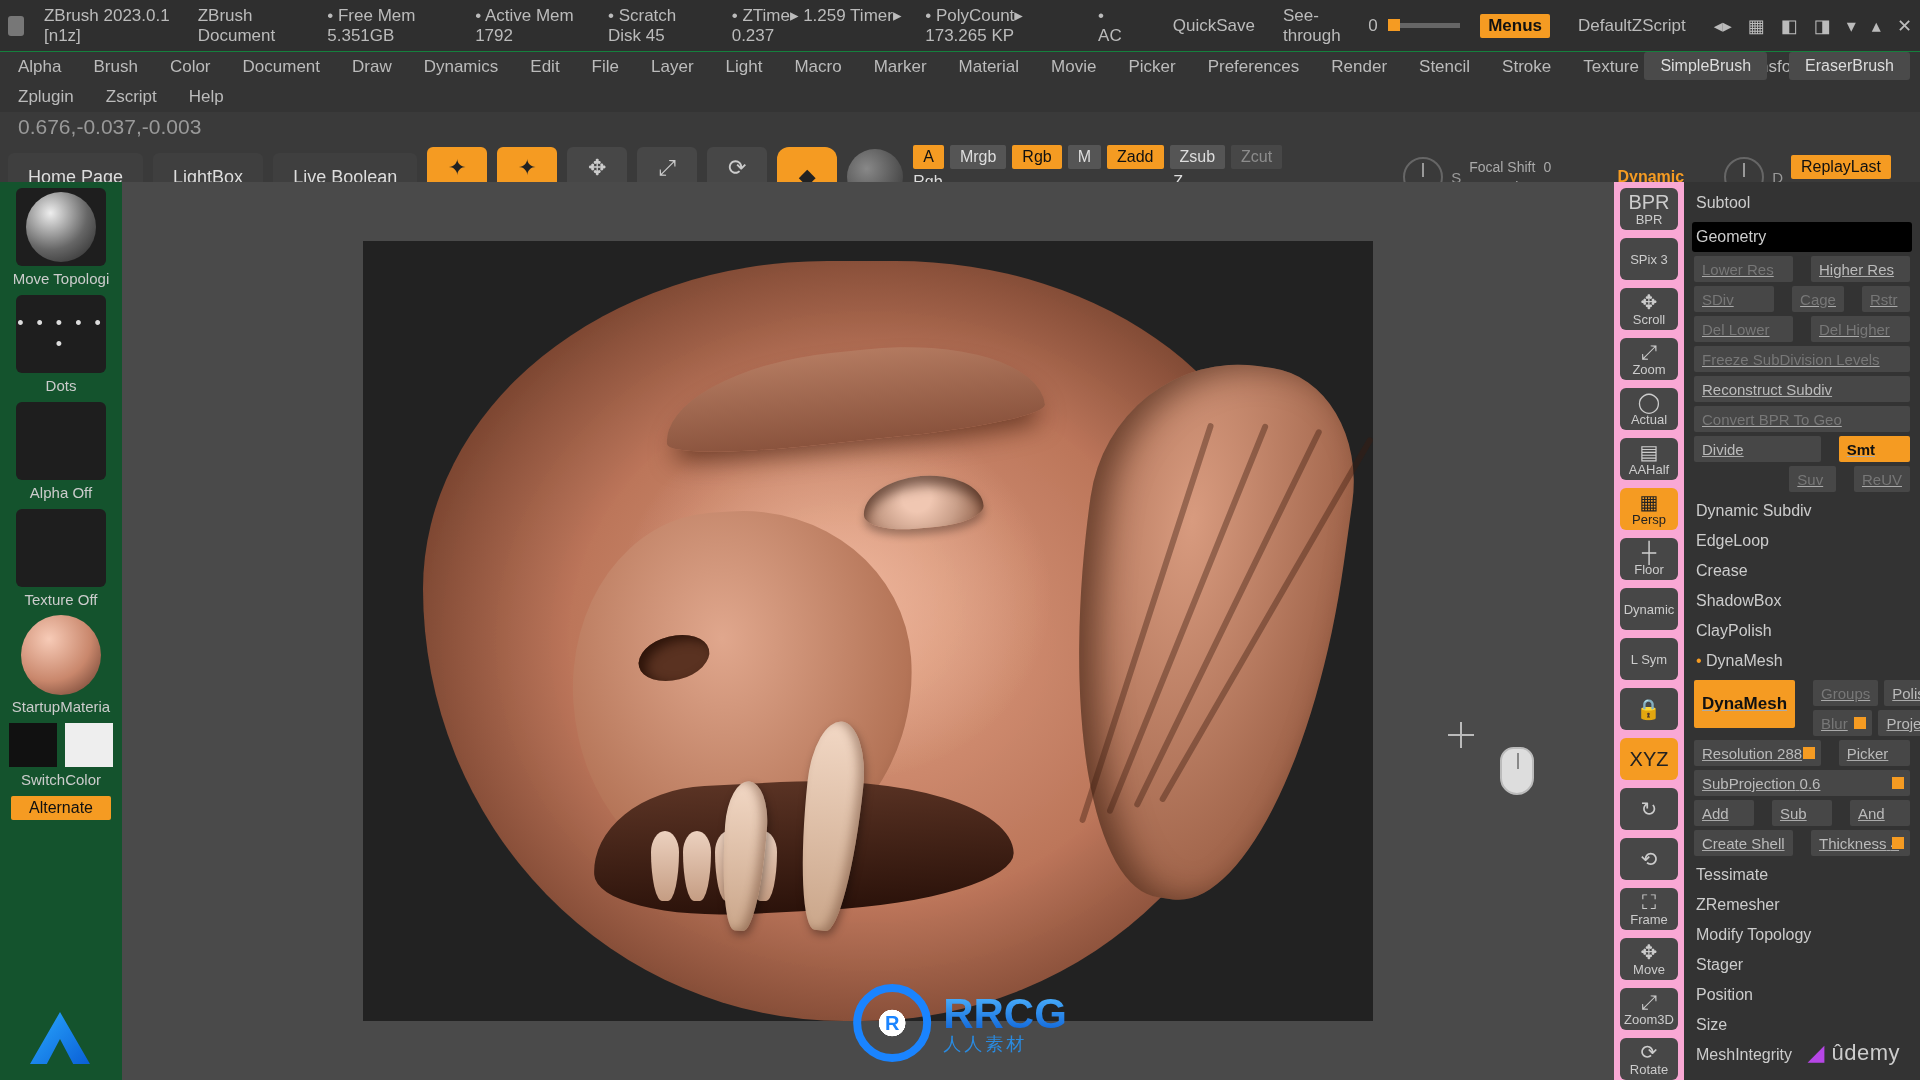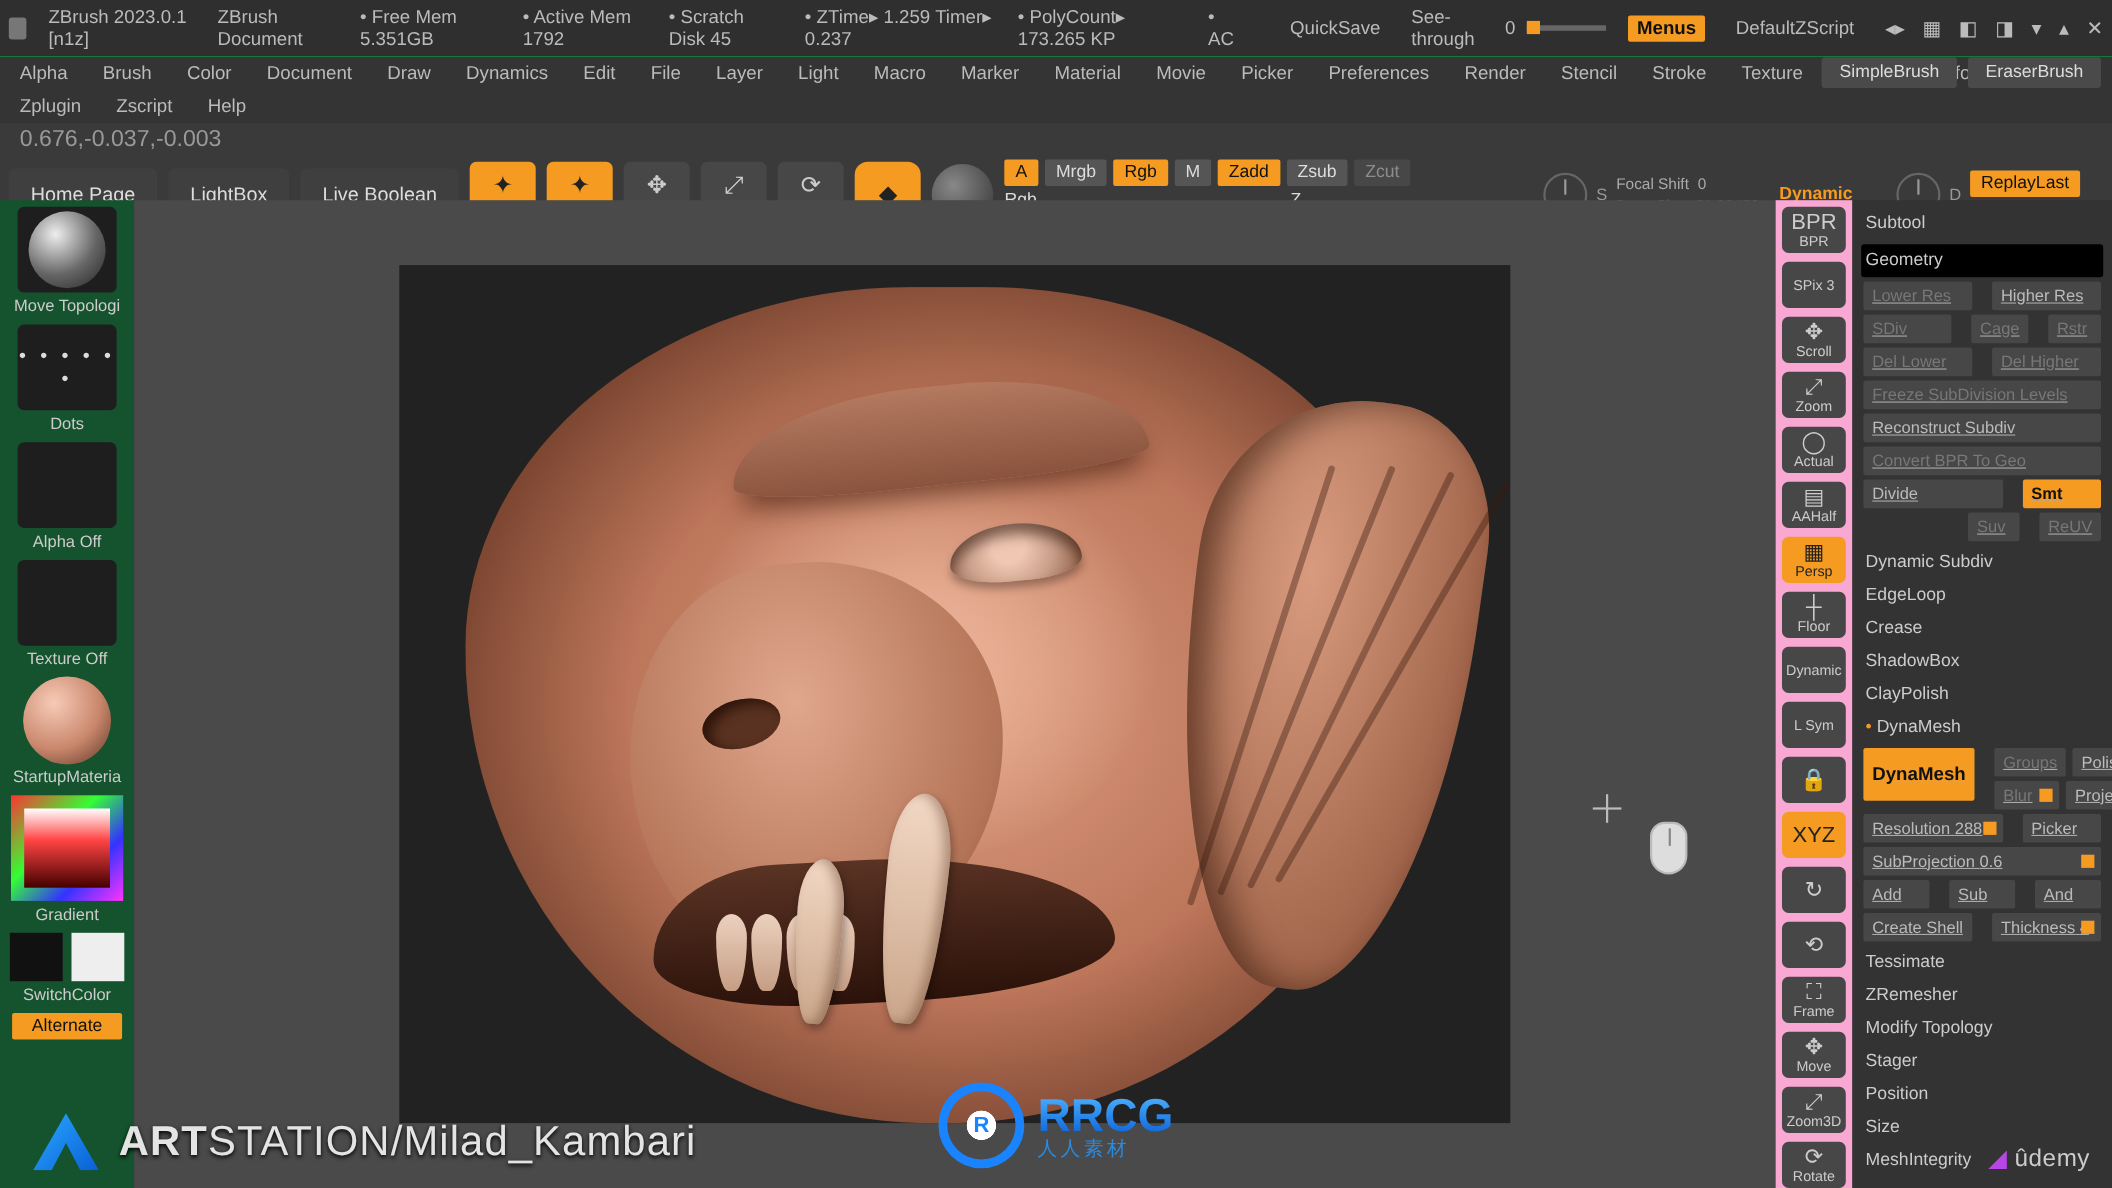--- a/index.html
+++ b/index.html
@@ -100,21 +100,21 @@
   .props .sec.hdr { background:#000000; border-radius:3px; margin-top:4px; font-weight:500; }
   .props .sec.orange-dot::before { content:"• "; color:#f59b22; }
   .props .row { display:flex; gap:18px; margin:4px 2px;text-decoration:underline; }
   .props .cell { flex:1; height:26px; background:#474747; display:flex; align-items:center; padding:0 8px; color:#bbb; border-radius:2px; font-size:15px; }
   .props .cell.dim { color:#777; }
   .props .cell.orange { background:#f59b22; color:#111; font-weight:600; }
   .props .cell.mark { position:relative; }
   .props .cell.mark::after { content:""; position:absolute; right:6px; top:50%; width:12px; height:12px; background:#f59b22; transform:translateY(-50%); }
 
   
-  .brushpills { position:absolute; top:52px; right:10px; display:flex; gap:10px; }
+  .brushpills { position:absolute; top:52px; right:10px; display:flex; gap:22px; }
   .brushpills .bp { height:28px; padding:0 16px; background:#4a4a4a; color:#ddd; display:flex; align-items:center; border-radius:3px; font-size:16px; }
 
   
   .watermark { position:absolute; left:30px; bottom:16px; display:flex; align-items:center; gap:18px; color:#e4e4e4; font-size:38px; font-weight:400; letter-spacing:1px; text-shadow:0 2px 4px #000; }
   .watermark .tri { width:60px; height:52px; background:linear-gradient(135deg,#2aa9ff,#0a5fd6); clip-path:polygon(50% 0,100% 100%,72% 100%,50% 52%,28% 100%,0 100%); }
   .watermark b { font-weight:700; }
   .centerlogo { position:absolute; left:50%; bottom:18px; transform:translateX(-50%); display:flex; align-items:center; gap:12px; }
   .centerlogo .ring { width:78px; height:78px; border-radius:50%; border:8px solid #1a84ff; display:flex; align-items:center; justify-content:center; color:#1a84ff; font-size:20px; font-weight:700; background:radial-gradient(circle,#fff 0 30%,transparent 31%);}
   .centerlogo .txt { display:flex; flex-direction:column; line-height:1; }
   .centerlogo .cn { font-size:42px; font-weight:700; background:linear-gradient(#4fb5ff,#0a5fd6); -webkit-background-clip:text; color:transparent; }
@@ -302,24 +302,20 @@
         <div class="shelf-thumb"></div>
         <span>Texture Off</span>
       </div>
     <div class="shelf-item">
         <div class="shelf-thumb" style="background:transparent">
           <div class="mat-sphere"></div>
         </div>
         <span>StartupMateria</span>
       </div>
     <div class="shelf-item">
-        <div class="grad"></div>
-        <span>Gradient</span>
-      </div>
-    <div class="shelf-item">
       <div class="swatches">
           <div class="swatch black"></div>
           <div class="swatch white"></div>
         </div>
       <span>SwitchColor</span>
     </div>
     <span class="mini orange" style="width:100px;justify-content:center">Alternate</span>
   </div>
 
   <div class="canvas">
@@ -495,21 +491,20 @@
     <div class="sec">Position</div>
     <div class="sec">Size</div>
     <div class="sec">MeshIntegrity</div>
     <div style="height:10px"></div>
 
   </div>
 </div>
 
 <div class="watermark">
   <span class="tri"></span>
-  <span><b>ART</b><span>STATION</span><span>/Milad_Kambari</span></span>
 </div>
 <div class="centerlogo">
   <span class="ring">R</span>
   <span class="txt">
       <span class="cn">RRCG</span>
       <span class="sub">人人素材</span>
     </span>
 </div>
 <div class="udemy">ûdemy</div>
 

